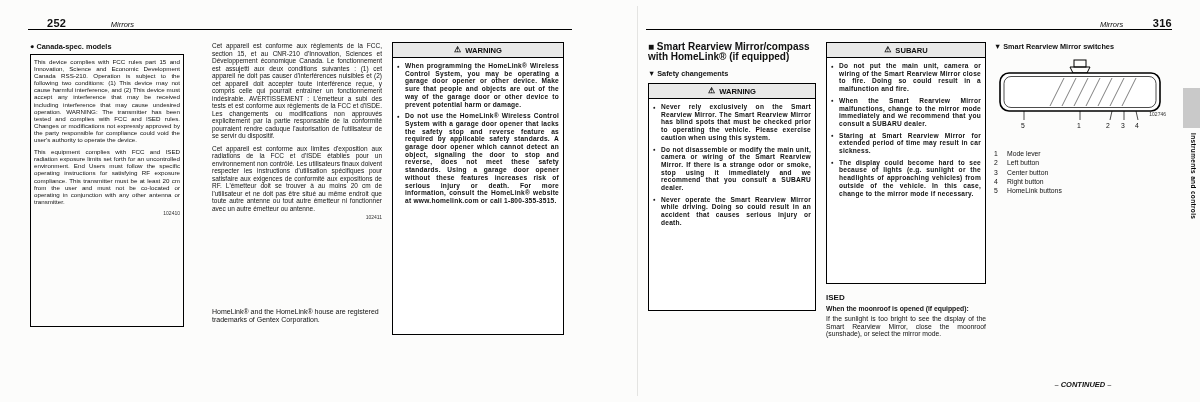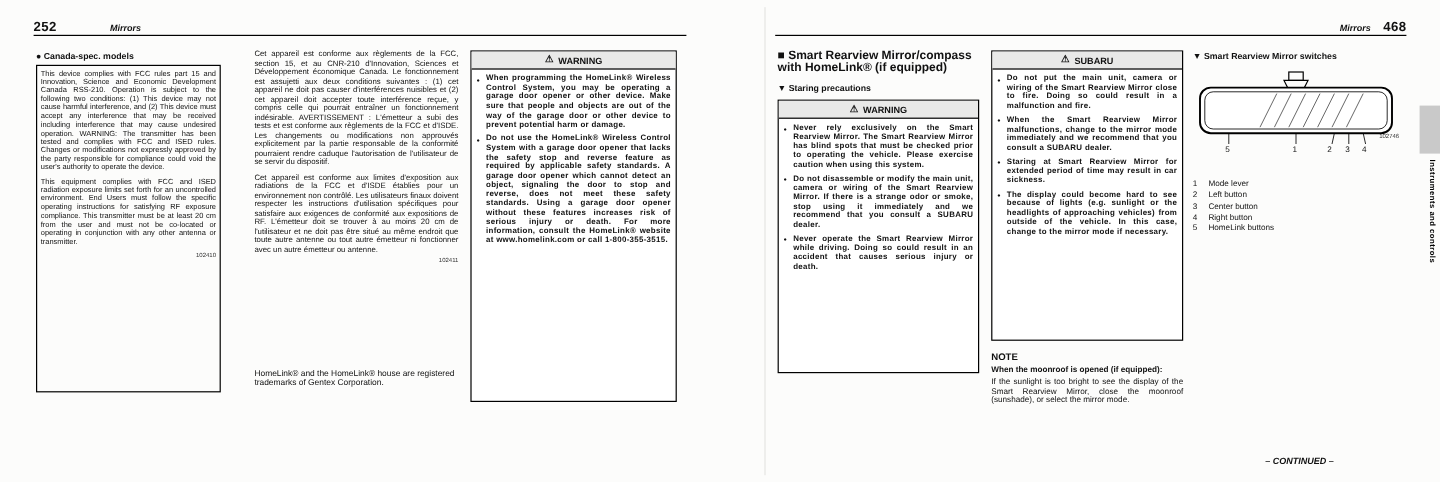--- a/index.html
+++ b/index.html
@@ -5,22 +5,22 @@
   html,body{margin:0;padding:0;}
   body{
     width:1200px;height:402px;position:relative;overflow:hidden;
     background:#fcfcfb;color:#111;
     font-family:"Liberation Sans", sans-serif;
     -webkit-font-smoothing:antialiased;
   }
   .abs{position:absolute;}
   
   .hdr{top:13px;height:16px;white-space:nowrap;}
-  .pagenum{font-weight:bold;font-size:11px;letter-spacing:.3px;}
-  .sect{font-style:italic;font-size:7.5px;font-weight:bold;margin:0 6px;padding-left:34px;}
+  .pagenum{font-weight:bold;font-size:11px;letter-spacing:.3px;margin-left:19px;}
+  .sect{font-style:italic;font-size:7.5px;font-weight:normal;margin:0 6px;padding-left:34px;}
   .hdr-rule{height:1.2px;background:#000;top:29px;}
   
   .body-txt{font-size:6.5px;line-height:7.5px;text-align:justify;}
   .tiny-code{font-size:5px;color:#333;text-align:right;margin-top:2px;}
   .h-bullet{font-size:7.3px;font-weight:bold;line-height:9px;}
   .h-main{font-size:10px;font-weight:bold;line-height:9.5px;}
   
   .fccbox{border:1px solid #000;padding:3px 3px;margin-top:3px;box-sizing:border-box;}
   .fccbox p{margin:0 0 5px 0;font-size:6.2px;line-height:7.1px;text-align:justify;}
   
@@ -84,27 +84,27 @@
     <span>WARNING</span>
   </div>
   <div class="alert-body">
     <div class="alert-item">When programming the HomeLink® Wireless Control System, you may be operating a garage door opener or other device. Make sure that people and objects are out of the way of the garage door or other device to prevent potential harm or damage.</div>
     <div class="alert-item">Do not use the HomeLink® Wireless Control System with a garage door opener that lacks the safety stop and reverse feature as required by applicable safety standards. A garage door opener which cannot detect an object, signaling the door to stop and reverse, does not meet these safety standards. Using a garage door opener without these features increases risk of serious injury or death. For more information, consult the HomeLink® website at www.homelink.com or call 1-800-355-3515.</div>
   </div>
 </div>
 
 <div class="abs hdr" style="left:646px;width:526px;text-align:right;">
   <span class="sect">Mirrors</span>
-  <span class="pagenum">468</span>
+  <span class="pagenum">316</span>
 </div>
 <div class="abs hdr-rule" style="left:646px;width:526px;"></div>
 
 <div class="abs" style="left:648px;top:42px;width:168px;">
   <div class="h-main">■ Smart Rearview Mirror/compass with HomeLink® (if equipped)</div>
-  <div class="h-bullet" style="margin-top:8px;">▼ Staring precautions</div>
+  <div class="h-bullet" style="margin-top:8px;">▼ Safety changements</div>
   <div class="alert" style="margin-top:5px;min-height:228px;">
     <div class="alert-title">
       <span class="tri">⚠</span>
       <span>WARNING</span>
     </div>
     <div class="alert-body">
       <div class="alert-item">Never rely exclusively on the Smart Rearview Mirror. The Smart Rearview Mirror has blind spots that must be checked prior to operating the vehicle. Please exercise caution when using this system.</div>
       <div class="alert-item">Do not disassemble or modify the main unit, camera or wiring of the Smart Rearview Mirror. If there is a strange odor or smoke, stop using it immediately and we recommend that you consult a SUBARU dealer.</div>
       <div class="alert-item">Never operate the Smart Rearview Mirror while driving. Doing so could result in an accident that causes serious injury or death.</div>
     </div>
@@ -117,21 +117,21 @@
       <span class="tri">⚠</span>
       <span>SUBARU</span>
     </div>
     <div class="alert-body">
       <div class="alert-item">Do not put the main unit, camera or wiring of the Smart Rearview Mirror close to fire. Doing so could result in a malfunction and fire.</div>
       <div class="alert-item">When the Smart Rearview Mirror malfunctions, change to the mirror mode immediately and we recommend that you consult a SUBARU dealer.</div>
       <div class="alert-item">Staring at Smart Rearview Mirror for extended period of time may result in car sickness.</div>
       <div class="alert-item">The display could become hard to see because of lights (e.g. sunlight or the headlights of approaching vehicles) from outside of the vehicle. In this case, change to the mirror mode if necessary.</div>
     </div>
   </div>
-  <div class="note-title">NOTE</div>
+  <div class="note-title">ISED</div>
   <div class="note-intro">When the moonroof is opened (if equipped):</div>
   <div class="note-body">If the sunlight is too bright to see the display of the Smart Rearview Mirror, close the moonroof (sunshade), or select the mirror mode.</div>
 </div>
 
 <div class="abs" style="left:994px;top:42px;width:172px;">
   <div class="h-bullet">▼ Smart Rearview Mirror switches</div>
 
   <div class="figure">
     <svg width="172" height="62" viewBox="0 0 172 62">
 

